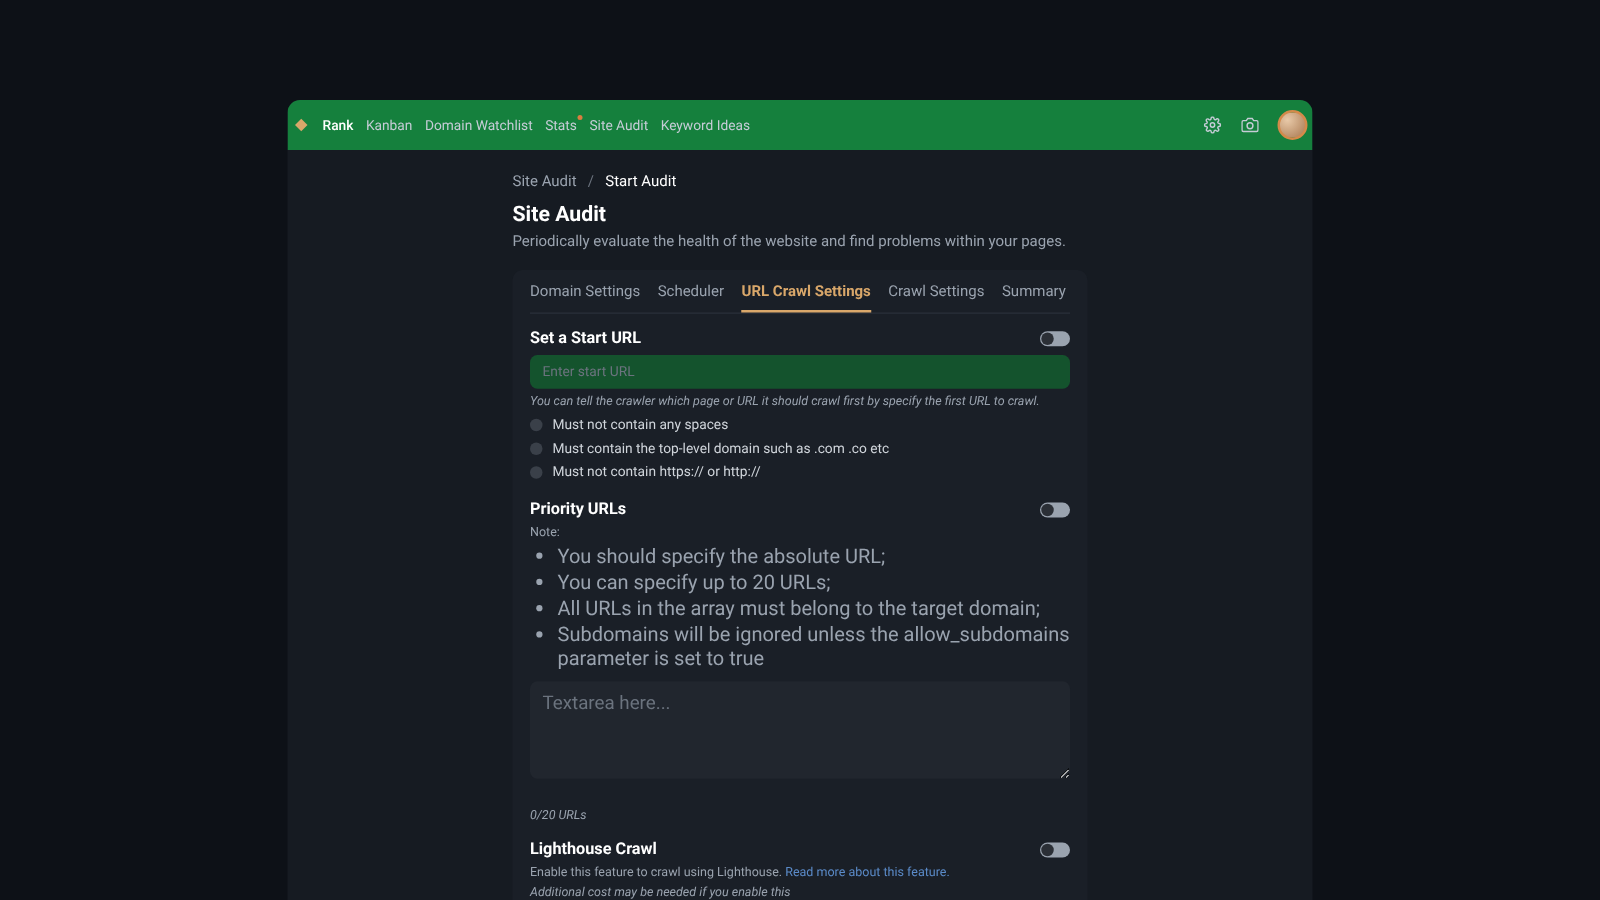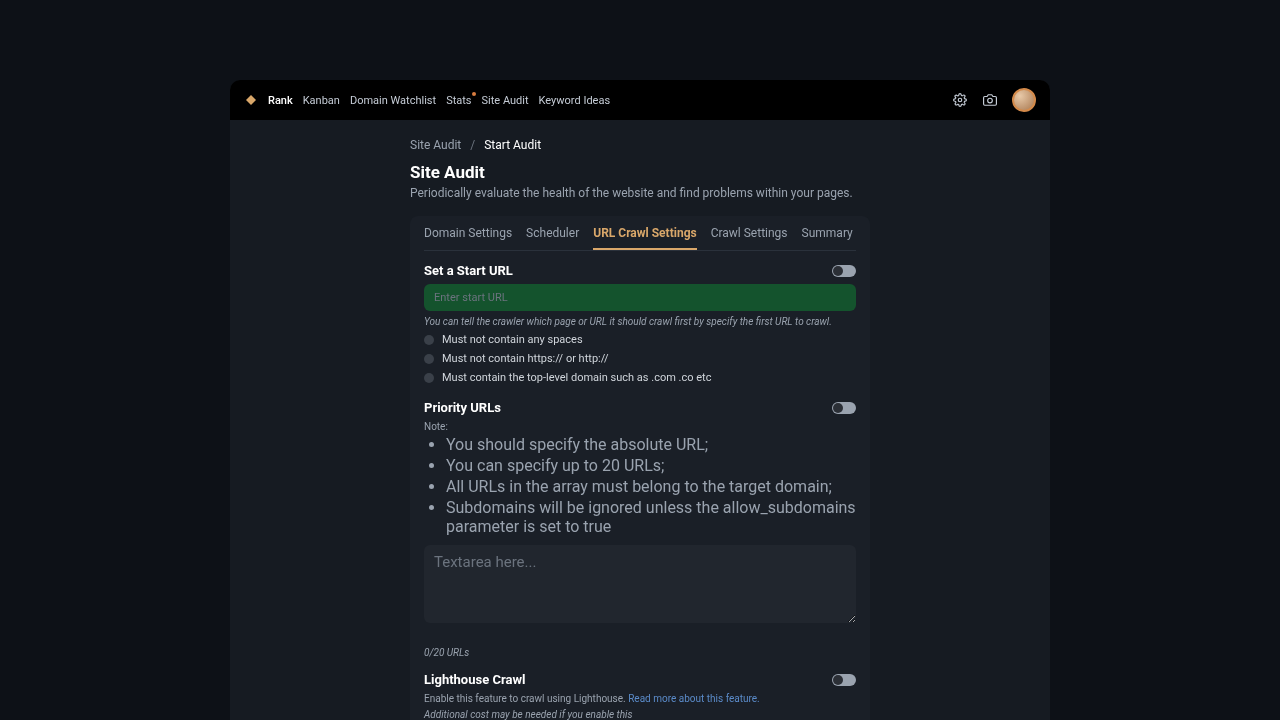--- a/index.html
+++ b/index.html
@@ -18,22 +18,22 @@
   .app-shell {
     width: 820px;
     background: #161b22;
     border-radius: 10px;
     overflow: hidden;
   }
   .topbar {
     display: flex;
     align-items: center;
     justify-content: space-between;
-    padding: 8px 14px;
-    background: #000000;
+    padding: 8px 4px;
+    background: #15803d;
   }
   .topbar-left {
     display: flex;
     align-items: center;
     gap: 10px;
     font-size: 11px;
     color: #c5ccd6;
   }
   .logo {
     width: 14px; height: 14px;
@@ -297,25 +297,25 @@
           <div class="toggle"></div>
         </div>
         <input class="input" type="text" placeholder="Enter start URL" style="">
         <div class="hint">You can tell the crawler which page or URL it should crawl first by specify the first URL to crawl.</div>
         <div class="check-row">
           <span class="check-circle"></span>
           <span>Must not contain any spaces</span>
         </div>
         <div class="check-row">
           <span class="check-circle"></span>
-          <span>Must not contain https:// or http://</span>
+          <span>Must contain the top-level domain such as .com .co etc</span>
         </div>
         <div class="check-row">
           <span class="check-circle"></span>
-          <span>Must contain the top-level domain such as .com .co etc</span>
+          <span>Must not contain https:// or http://</span>
         </div>
       </div>
 
       <div class="section" style="padding-top:16px;">
         <div class="row-head">
           <span class="label">Priority URLs</span>
           <div class="toggle"></div>
         </div>
         <div class="desc">Note:</div>
         <ul class="note-list">

